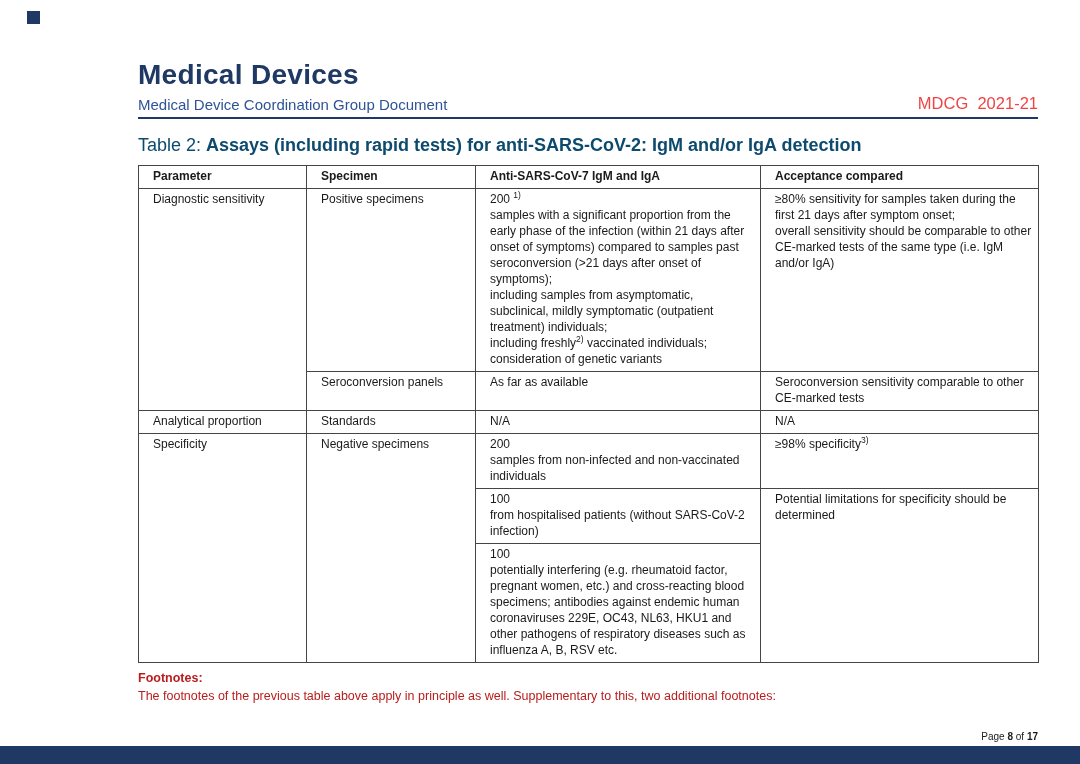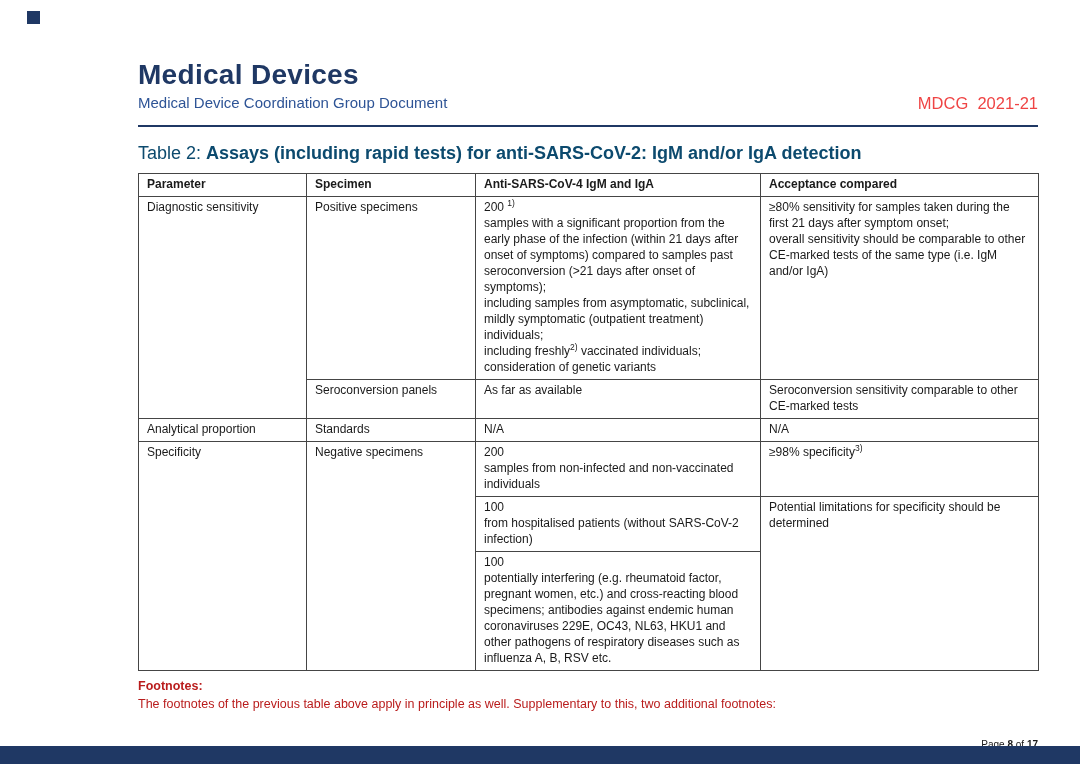--- a/index.html
+++ b/index.html
@@ -5,32 +5,32 @@
   html,body { margin:0; padding:0; background:#ffffff; }
   .page {
     position:relative; width:1080px; height:764px; background:#ffffff;
     font-family:"Liberation Sans", sans-serif; color:#222; overflow:hidden;
   }
   .corner-square { position:absolute; left:27px; top:11px; width:13px; height:13px; background:#1f3864; }
   .bottom-bar { position:absolute; left:0; bottom:0; width:1080px; height:18px; background:#1f3864; }
   .content { position:absolute; left:90px; top:18px; width:900px;margin-left:48px; }
 
   .title { margin:41px 0 0 0; font-size:28px; font-weight:bold; color:#1f3864; letter-spacing:0.3px; }
-  .subrow { display:flex; justify-content:space-between; align-items:flex-start;
-            margin-top:3px; padding-bottom:12px; border-bottom:2px solid #1f3864; }
+  .subrow { display:flex; justify-content:space-between; align-items:flex-end;
+            margin-top:3px; padding-bottom:4px; border-bottom:2px solid #1f3864; }
   .subtitle { font-size:15px; color:#2e5496; }
   .docnum  { font-size:16.5px; color:#ef4444; white-space:pre; }
 
   .caption { margin-top:16px; font-size:18px; color:#0c4a6e; }
   .caption .cap-bold { font-weight:bold; }
 
   table.assays { margin-top:9px; border-collapse:collapse; width:900px; table-layout:fixed; }
   table.assays th, table.assays td {
     border:1px solid #454545; vertical-align:top; text-align:left;
-    padding:2px 6px 4px 8px; font-size:12px; line-height:16px; color:#1a1a1a;
+    padding:2px 6px 4px 14px; font-size:12px; line-height:16px; color:#1a1a1a;
     overflow:hidden;
   }
   table.assays th { font-weight:bold; }
   .r-head { height:20px; }
   .r1 { height:183px; }
   .r2 { height:35px; }
   .r3 { height:20px; }
   .r4 { height:54px; }
   .r5 { height:52px; }
   .r6 { height:116px; }
@@ -68,21 +68,21 @@
       <colgroup>
         <col style="width:168px">
           <col style="width:169px">
           <col style="width:285px">
           <col style="width:278px">
       </colgroup>
       <tbody>
           <tr class="r-head">
         <th>Parameter</th>
         <th>Specimen</th>
-        <th>Anti-SARS-CoV-4 IgM and IgA</th>
+        <th>Anti-SARS-CoV-7 IgM and IgA</th>
         <th>Acceptance compared</th>
       </tr>
 
       <tr class="r1">
         <td rowspan="2">Diagnostic sensitivity</td>
         <td>Positive specimens</td>
         <td>
           <div class="preline"><span>200 </span><sup class="fnref">1)</sup><span>
 samples with a significant proportion from the early phase of the infection (within 21 days after onset of symptoms) compared to samples past seroconversion (&gt;21 days after onset of symptoms);
 including samples from asymptomatic, subclinical, mildly symptomatic (outpatient treatment) individuals;

